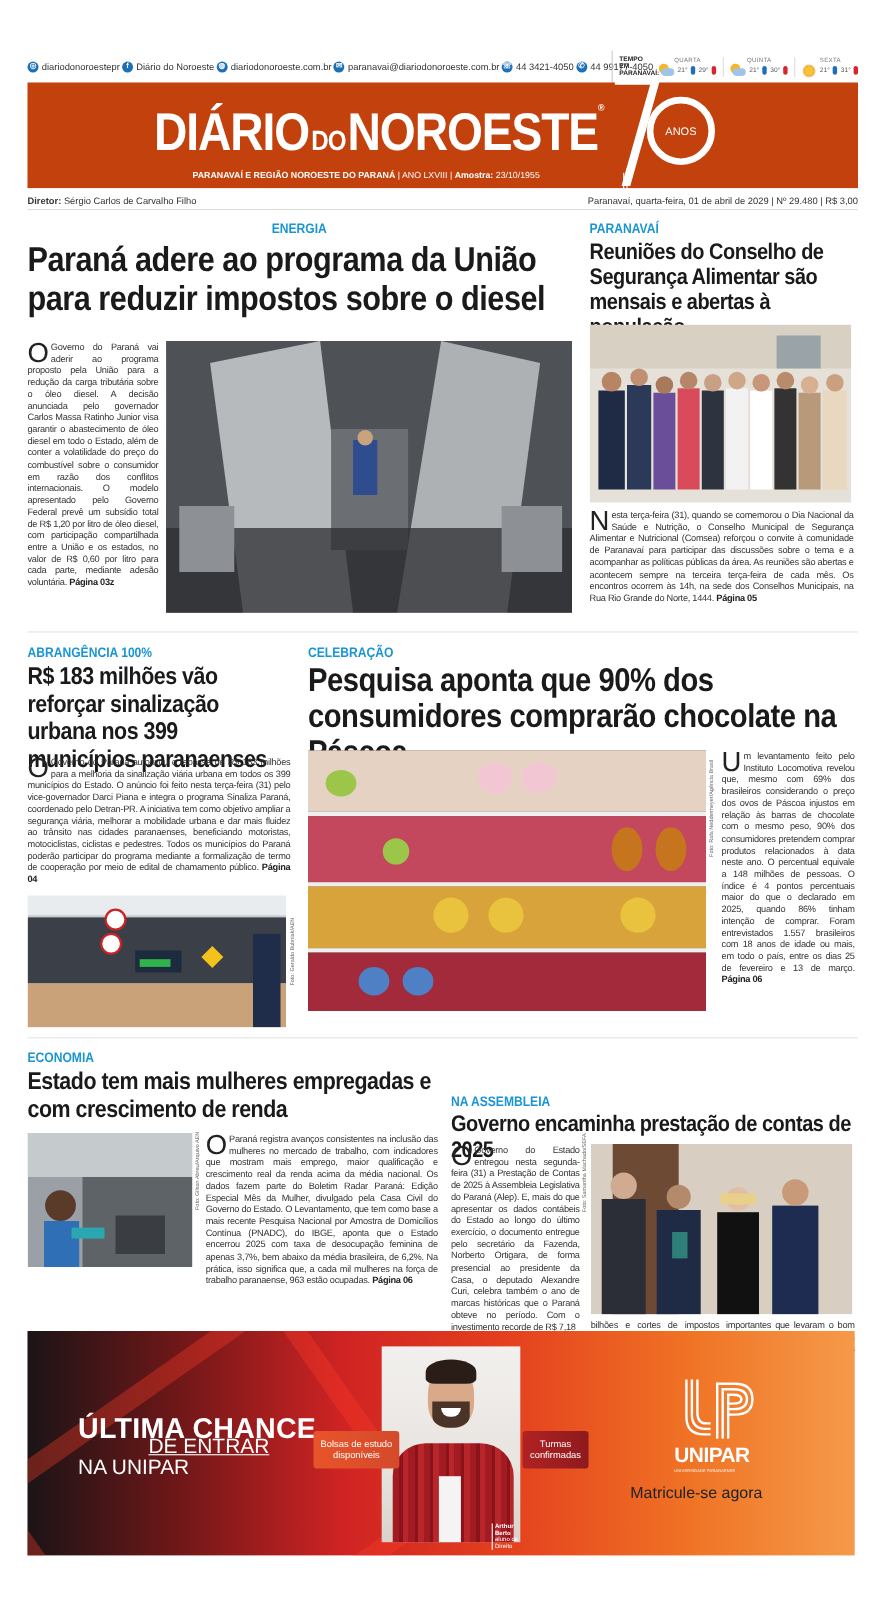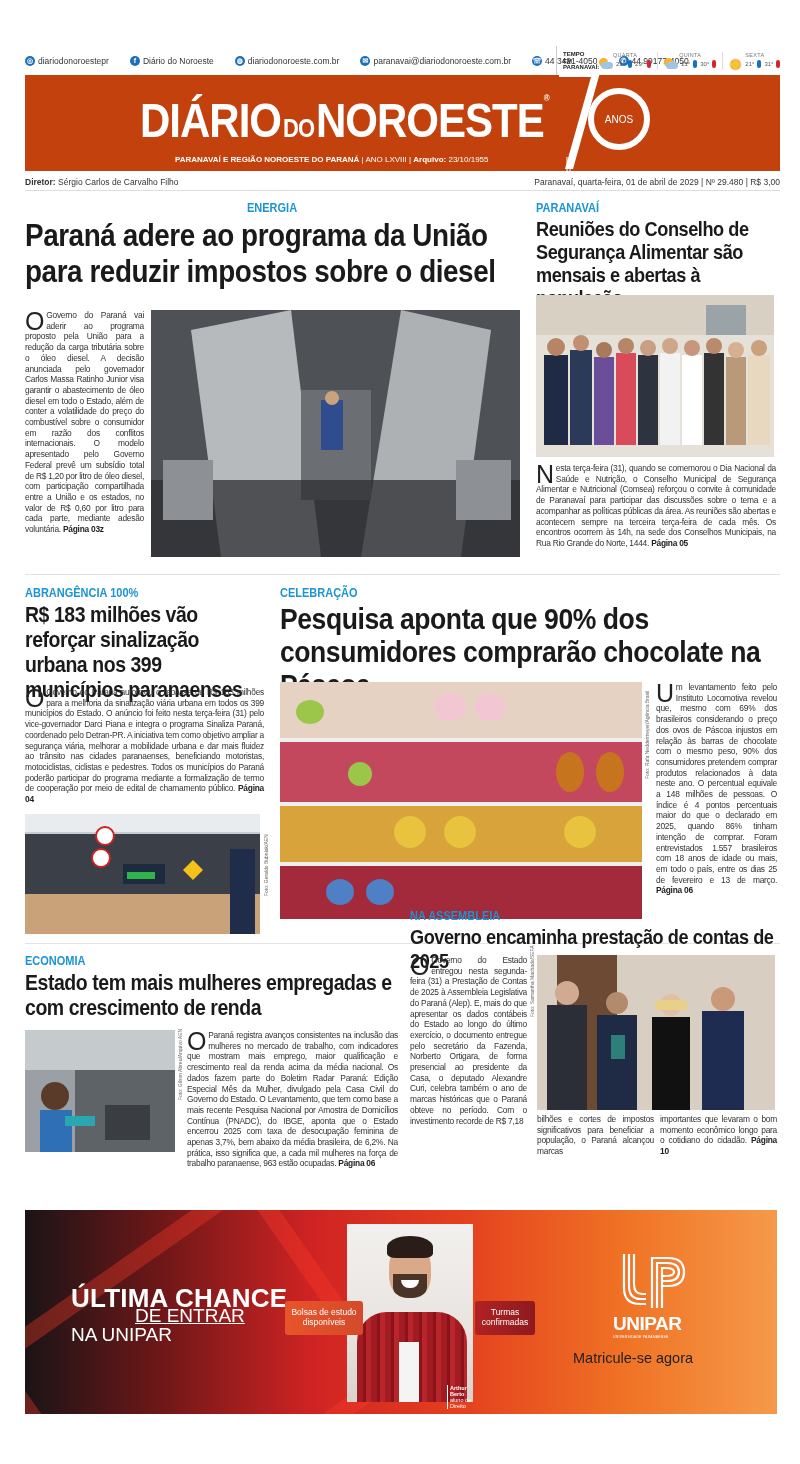--- a/index.html
+++ b/index.html
@@ -2,21 +2,21 @@
 <html><head>
 <meta charset="utf-8">
 <style>
   * { box-sizing: border-box; margin: 0; padding: 0; }
   html, body { width: 800px; height: 1464px; background: #ffffff; overflow: hidden; }
   body { font-family: "Liberation Sans", sans-serif; color: #1a1a1a; position: relative; }
 
   .abs { position: absolute; }
 
   
-  .topbar { left: 25px; top: 50px; width: 530px; height: 22px; display: flex; gap: 21px; font-size: 8.5px; color: #333; white-space: nowrap; }
+  .topbar { left: 25px; top: 50px; width: 530px; height: 22px; display: flex; gap: 2px; font-size: 8.5px; color: #333; white-space: nowrap; }
   .topbar .item { display: flex; align-items: center; gap: 3px; }
   .topbar .ico { width: 10px; height: 10px; border-radius: 50%; background: #1d6fb8; color: #fff; font-size: 7px; line-height: 10px; text-align: center; font-weight: bold; display: inline-block; }
 
   .weather { left: 556px; top: 46px; width: 224px; height: 30px; display: flex; align-items: center; border-left: 1px solid #ccc; padding-left: 6px; font-size: 6px; color: #555; }
   .weather .label { font-weight: bold; font-size: 6px; line-height: 6.5px; color: #222; width: 30px; }
   .weather .day { display: flex; flex-direction: column; align-items: center; padding: 0 6px; border-right: 1px solid #ddd; }
   .weather .day:last-child { border-right: none; }
   .weather .dname { font-size: 5.5px; color: #777; letter-spacing: .3px; }
   .weather .temps { display: flex; align-items: center; gap: 3px; font-size: 6px; }
   .weather .sun { width: 13px; height: 13px; border-radius: 50%; background: radial-gradient(circle, #f7c432 45%, #f39a1e 46%, transparent 70%); display: inline-block; }
@@ -149,21 +149,21 @@
     <line x1="10" y1="90" x2="10" y2="104" stroke="#fff" stroke-width="1"></line>
     <line x1="13" y1="86" x2="13" y2="104" stroke="#fff" stroke-width="1"></line>
     <circle cx="62" cy="52" r="28" fill="none" stroke="#ffffff" stroke-width="6"></circle>
     <text x="62" y="56" font-family="Liberation Sans, sans-serif" font-size="10" fill="#fff" text-anchor="middle">ANOS</text>
   </svg>
   <div class="tagline">
     <b>PARANAVAÍ E REGIÃO NOROESTE DO PARANÁ</b>
     <span> | </span>
     <span>ANO LXVIII</span>
     <span> | </span>
-    <b>Arquivo:</b>
+    <b>Amostra:</b>
     <span>23/10/1955</span>
   </div>
 </div>
 
 <div class="abs dateline">
   <span>
     <b>Diretor:</b>
     <span>Sérgio Carlos de Carvalho Filho</span>
   </span>
   <span>
@@ -314,21 +314,21 @@
       <rect x="40" y="86" width="30" height="10" fill="#2aa7b0"></rect>
       <rect x="80" y="75" width="45" height="35" fill="#3a3e42"></rect>
     </svg>
   </div>
   <div class="credit" style="position:absolute; left:152px; top:78px; height:70px;">Foto: Gilson Abreu/Arquivo AEN</div>
   <div class="body-text" style="position:absolute; left:162px; top:78px; width:211px;">
     <span class="drop">O</span><span>Paraná registra avanços consistentes na inclusão das mulheres no mercado de trabalho, com indicadores que mostram mais emprego, maior qualificação e crescimento real da renda acima da média nacional. Os dados fazem parte do Boletim Radar Paraná: Edição Especial Mês da Mulher, divulgado pela Casa Civil do Governo do Estado. O Levantamento, que tem como base a mais recente Pesquisa Nacional por Amostra de Domicílios Contínua (PNADC), do IBGE, aponta que o Estado encerrou 2025 com taxa de desocupação feminina de apenas 3,7%, bem abaixo da média brasileira, de 6,2%. Na prática, isso significa que, a cada mil mulheres na força de trabalho paranaense, 963 estão ocupadas. </span><span class="page-ref">Página 06</span>
   </div>
 </div>
 
-<div class="abs" style="left:410px; top:907px; width:370px; height:250px;">
+<div class="abs" style="left:410px; top:992px; width:370px; height:250px;">
   <div class="kicker" style="position:absolute; left:0; top:2px;">NA ASSEMBLEIA</div>
   <div class="headline" style="position:absolute; left:0; top:18px; width:420px; font-size:20.5px; line-height:24px; transform:scaleX(0.885);">Governo encaminha prestação de contas de 2025</div>
   <div class="body-text" style="position:absolute; left:0; top:48px; width:117px;">
     <span class="drop">O</span><span>Governo do Estado entregou nesta segunda-feira (31) a Prestação de Contas de 2025 à Assembleia Legislativa do Paraná (Alep). E, mais do que apresentar os dados contábeis do Estado ao longo do último exercício, o documento entregue pelo secretário da Fazenda, Norberto Ortigara, de forma presencial ao presidente da Casa, o deputado Alexandre Curi, celebra também o ano de marcas históricas que o Paraná obteve no período. Com o investimento recorde de R$ 7,18</span>
   </div>
   <div class="credit" style="position:absolute; left:119px; top:50px; height:60px;">Foto: Samantha Machado/SEFA</div>
   <div class="photo" style="position:absolute; left:127px; top:48px; width:238px; height:155px;">
     <svg width="238" height="155" viewBox="0 0 238 155">
       <rect width="238" height="155" fill="#d8cfc2"></rect>
       <rect x="20" y="0" width="60" height="155" fill="#6d4a34"></rect>

